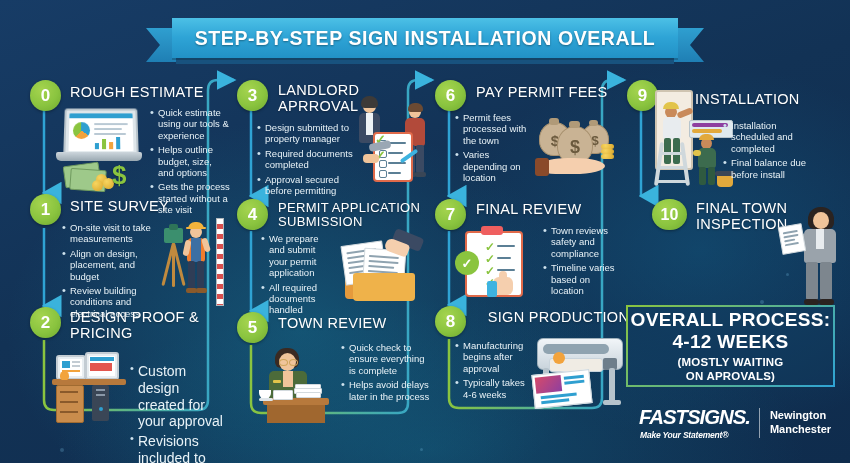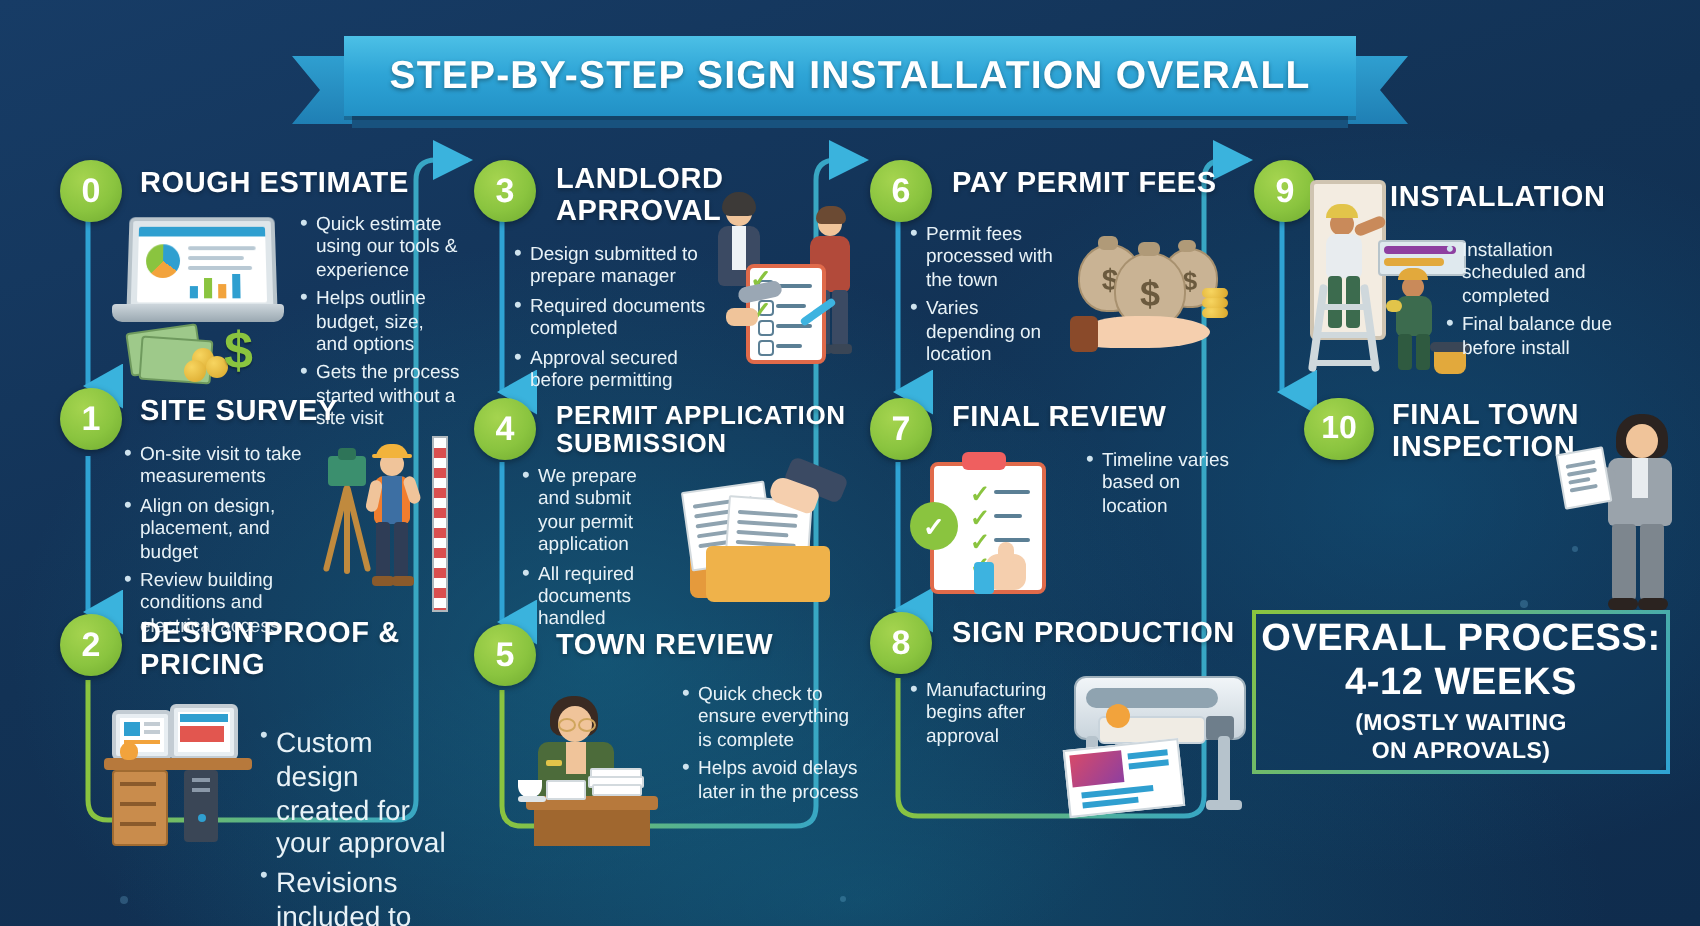--- a/index.html
+++ b/index.html
@@ -39,21 +39,21 @@
   .step{position:absolute;}
   .badge{
     position:absolute;left:0;top:0;width:31px;height:31px;border-radius:50%;
     background:radial-gradient(circle at 38% 32%,#a5d44f 0%,#8ac43f 55%,#6fa92f 100%);
     box-shadow:0 1px 3px rgba(0,0,0,.35);
     display:flex;align-items:center;justify-content:center;
     color:#ffffff;font-size:17px;font-weight:bold;line-height:1;
   }
   .badge.wide{width:35px;height:31px;border-radius:17px/15.5px;font-size:16px;}
   .step-title{
-    position:absolute;color:#ffffff;font-weight:bold;letter-spacing:.3px;
+    position:absolute;color:#ffffff;font-weight:normal;letter-spacing:.3px;
     text-shadow:0 1px 2px rgba(0,0,0,.3);line-height:1.08;
   }
   ul.bullets{
     position:absolute;margin:0;padding:0;list-style:none;
     color:#e8f2f7;line-height:1.2;
   }
   ul.bullets li{position:relative;padding-left:8px;margin-bottom:3px;}
   ul.bullets li:before{
     content:"\2022";position:absolute;left:0;top:-1px;color:#cfe3ee;font-size:11px;
   }
@@ -277,21 +277,21 @@
       <li>Custom design created for your approval</li>
       <li>Revisions included to finalize the look</li>
       <li>Pricing confirmed before moving forward</li>
     </ul>
   </div>
 
   <div class="step" style="left:237px;top:80px;width:196px;height:118px;">
     <div class="badge">3</div>
     <div class="step-title" style="left:41px;top:3px;width:110px;font-size:14.5px;">LANDLORD APRROVAL</div>
     <ul class="bullets" style="left:20px;top:42px;width:100px;font-size:9.5px;">
-      <li>Design submitted to prepare manager</li>
+      <li>Design submitted to property manager</li>
       <li>Required documents completed</li>
       <li>Approval secured before permitting</li>
     </ul>
 
     <div class="ill" style="left:118px;top:14px;width:80px;height:104px;">
       <div class="head" style="left:8px;top:6px;width:13px;height:13px;background:#f0c49a;"></div>
       <div style="position:absolute;left:6px;top:2px;width:17px;height:12px;background:#3d3a38;border-radius:8px 8px 4px 4px;"></div>
       <div class="body-sh" style="left:4px;top:19px;width:21px;height:30px;background:#3b4a63;"></div>
       <div style="position:absolute;left:11px;top:19px;width:7px;height:22px;background:#eef2f5;"></div>
       <div class="head" style="left:54px;top:12px;width:12px;height:12px;background:#f0c49a;"></div>
@@ -416,29 +416,31 @@
         <div class="chk" style="left:18px;top:43px;font-size:12px;">✓</div>
         <div class="ln" style="left:30px;top:48px;width:12px;height:2px;"></div>
       </div>
       <div class="clip-top" style="left:28px;top:1px;width:22px;height:9px;"></div>
       <div class="greenchk" style="left:2px;top:26px;width:24px;height:24px;font-size:13px;">✓</div>
       <div style="position:absolute;left:40px;top:52px;width:20px;height:18px;background:#f5cfae;border-radius:6px;"></div>
       <div style="position:absolute;left:34px;top:56px;width:10px;height:16px;background:#3db3e0;border-radius:2px;"></div>
       <div style="position:absolute;left:46px;top:46px;width:8px;height:12px;background:#f5cfae;border-radius:4px;"></div>
     </div>
     <ul class="bullets" style="left:108px;top:26px;width:80px;font-size:9.5px;">
+      <li>Town reviews safety and compliance</li>
       <li>Timeline varies based on location</li>
     </ul>
   </div>
 
   <div class="step" style="left:435px;top:306px;width:192px;height:110px;">
     <div class="badge">8</div>
-    <div class="step-title" style="left:41px;top:4px;width:165px;font-size:14.5px;">SIGN PRODUCTION</div>
+    <div class="step-title" style="left:41px;top:4px;width:165px;font-size:14.5px;text-align:center;">SIGN PRODUCTION</div>
     <ul class="bullets" style="left:20px;top:34px;width:78px;font-size:9.5px;">
       <li>Manufacturing begins after approval</li>
+      <li>Typically takes 4-6 weeks</li>
     </ul>
 
     <div class="ill" style="left:98px;top:26px;width:96px;height:82px;">
       <div class="prn-body" style="left:4px;top:6px;width:84px;height:30px;"></div>
       <div style="position:absolute;left:10px;top:12px;width:66px;height:10px;background:#8fa3b0;border-radius:5px;"></div>
       <div style="position:absolute;left:16px;top:26px;width:52px;height:12px;background:#f0ece4;border-radius:3px;border:1px solid #c9d4dc;"></div>
       <div style="position:absolute;left:70px;top:26px;width:14px;height:12px;background:#6e7e8b;border-radius:2px;"></div>
       <div class="prn-leg" style="left:10px;top:36px;width:6px;height:34px;"></div>
       <div class="prn-leg" style="left:76px;top:36px;width:6px;height:34px;"></div>
       <div class="prn-leg" style="left:4px;top:68px;width:18px;height:5px;"></div>
@@ -516,14 +518,25 @@
     </div>
   </div>
 
   <div id="overall">
     <div class="big">OVERALL PROCESS:</div>
     <div class="big">4-12 WEEKS</div>
     <div class="small">(MOSTLY WAITING</div>
     <div class="small" style="margin-top:0;">ON APROVALS)</div>
   </div>
 
+  <div id="logo">
+    <div id="logo-left">
+      <span id="logo-word">FASTSIGNS.</span>
+      <span id="logo-tag">Make Your Statement®</span>
+    </div>
+    <div id="logo-div"></div>
+    <div id="logo-right">
+      <div>Newington</div>
+      <div>Manchester</div>
+    </div>
+  </div>
 
 </div>
 
 </body></html>

